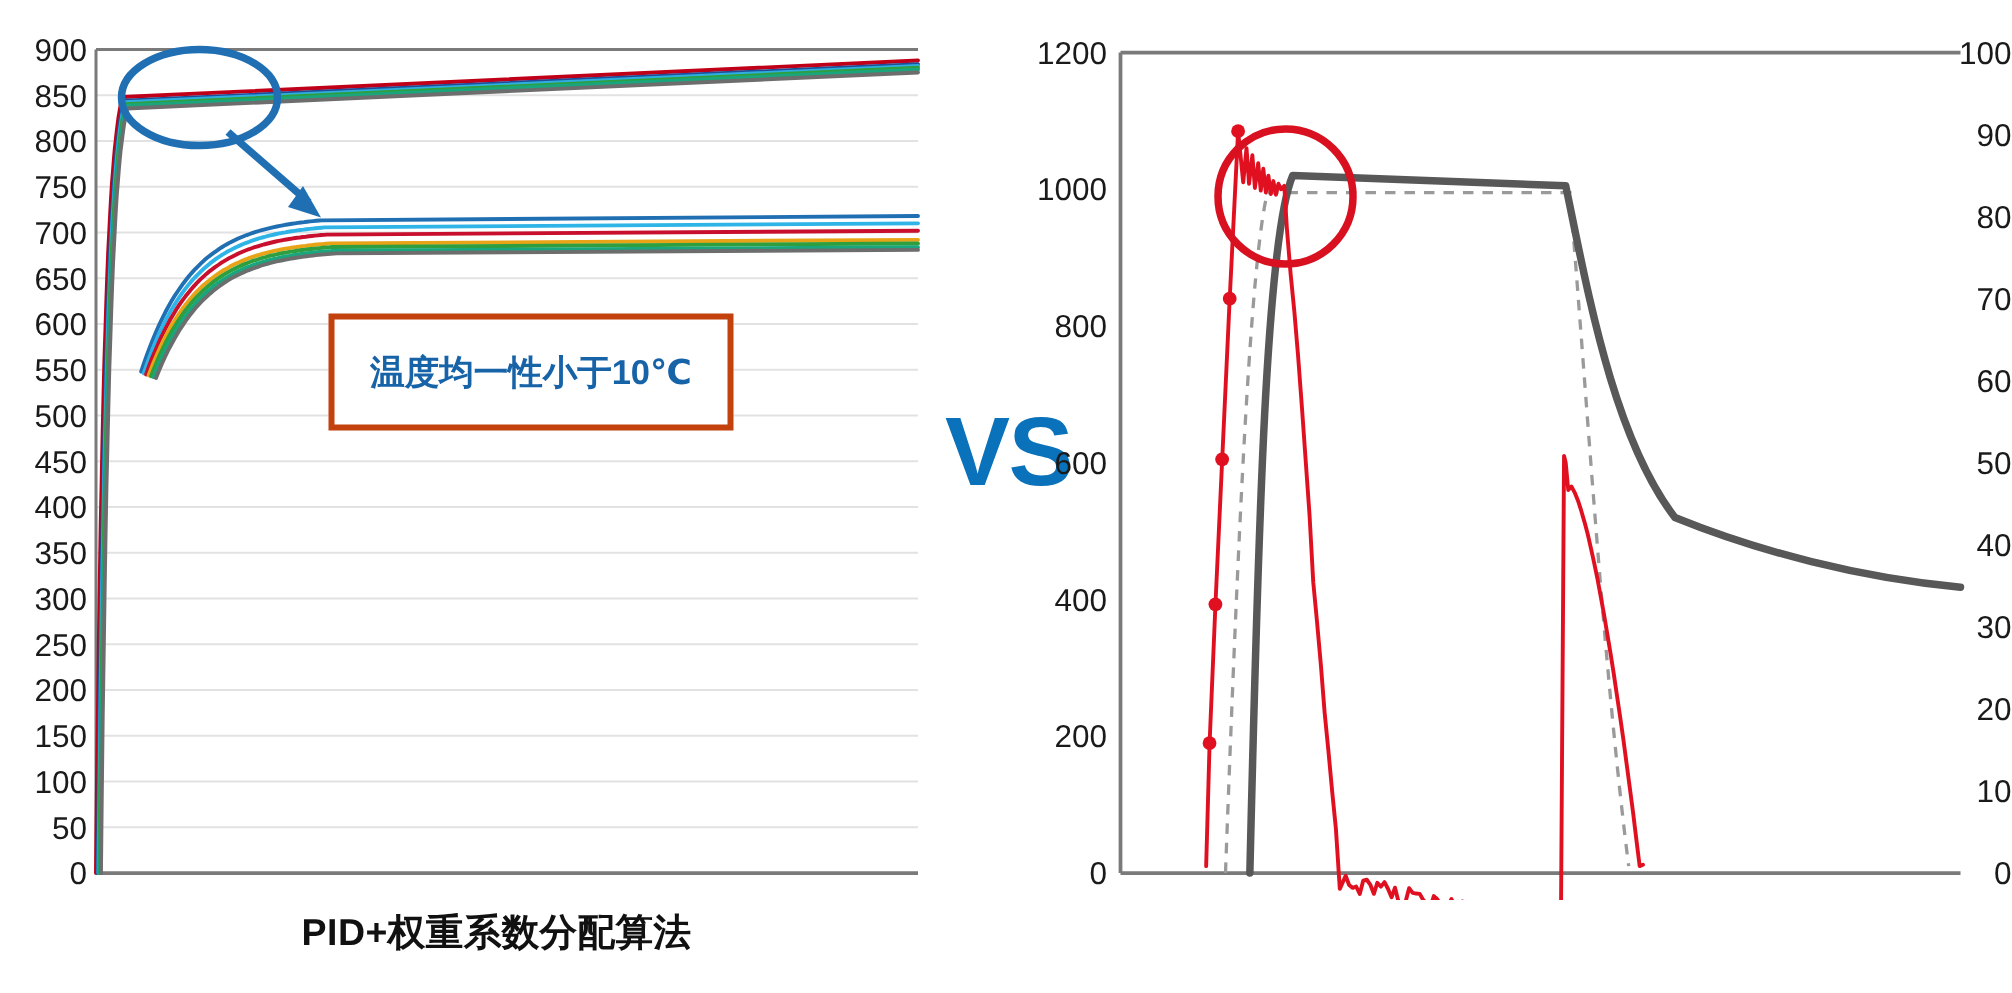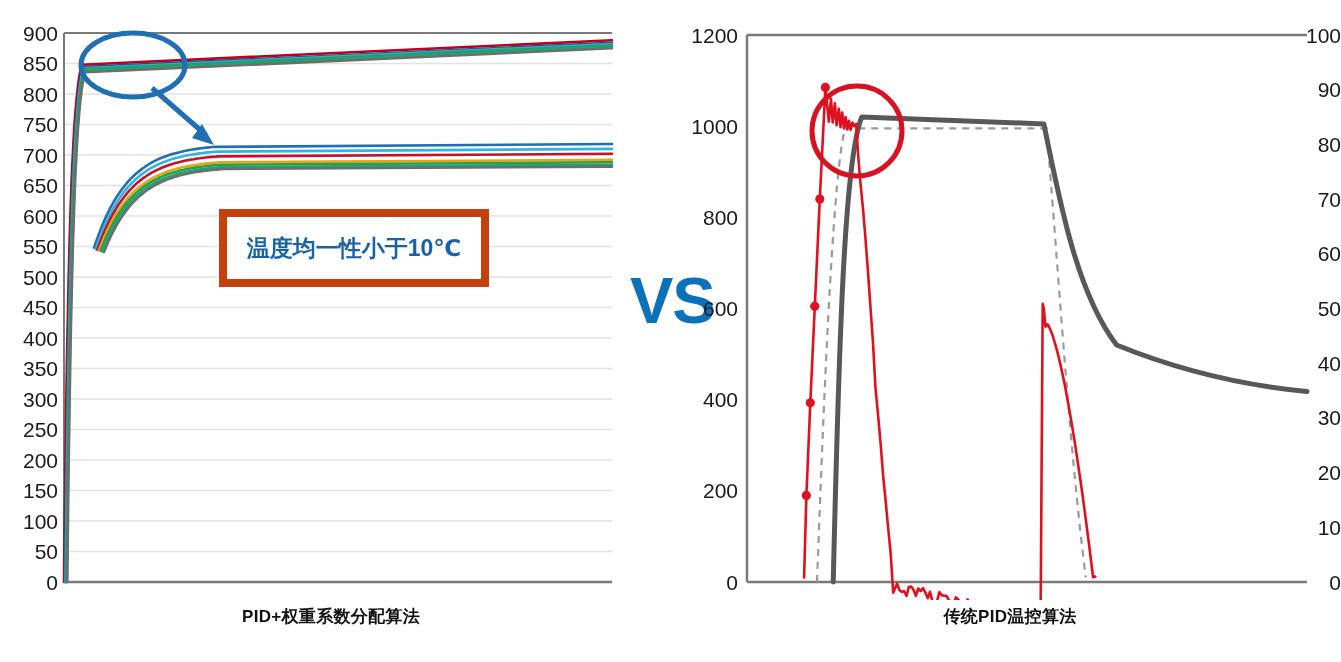--- a/index.html
+++ b/index.html
@@ -7,29 +7,29 @@
        font-family:"Liberation Sans","DejaVu Sans",sans-serif;}
   #root{position:relative;width:1341px;height:662px;background:#fff;}
   .panel{position:absolute;top:0;height:662px;}
   #left-panel{left:0;width:662px;}
   #right-panel{left:679px;width:662px;}
   .chart-svg{display:block;}
   .tick-label{font-family:"Liberation Sans","DejaVu Sans",sans-serif;
               font-size:21px;fill:#1a1a1a;}
   .caption{position:absolute;width:100%;text-align:center;
            font-family:"Liberation Sans","DejaVu Sans",sans-serif;
-           font-size:17px;font-weight:bold;color:#111111;letter-spacing:.3px;}
+           font-size:25px;font-weight:bold;color:#111111;letter-spacing:.3px;}
   #left-caption{top:605px;left:0;}
   #right-caption{top:605px;left:0;}
   #vs-badge{position:absolute;left:630px;top:268px;
             font-family:"Liberation Sans","DejaVu Sans",sans-serif;
             font-size:65px;font-weight:bold;color:#0a72ba;
             letter-spacing:-1px;line-height:1;}
   #uniformity-box{position:absolute;left:219px;top:209px;width:270px;height:78px;
-                  border:8px solid #c2410c;background:rgba(255,255,255,0.96);
+                  border:4px solid #c2410c;background:rgba(255,255,255,0.96);
                   display:flex;align-items:center;justify-content:center;box-sizing:border-box;}
   #uniformity-text{font-family:"Liberation Sans","DejaVu Sans",sans-serif;
                    font-size:23px;font-weight:bold;color:#1763a8;white-space:nowrap;}
 </style>
 </head>
 <body>
 
 <div id="root">
 
   <div class="panel" id="left-panel">
@@ -142,16 +142,15 @@
           <circle cx="140.8" cy="199.10000000000002" r="4.6" fill="#e01020"></circle>
           <circle cx="135.76" cy="306.22083333333336" r="4.6" fill="#e01020"></circle>
           <circle cx="131.28" cy="402.85749999999996" r="4.6" fill="#e01020"></circle>
           <circle cx="127.36" cy="495.39166666666665" r="4.6" fill="#e01020"></circle>
         </g>
       <g id="right-callout">
         <circle cx="178" cy="131" r="45" fill="none" stroke="#d81020" stroke-width="5"></circle>
       </g>
     </svg>
 
-    <div class="caption" id="right-caption">传统PID温控算法</div>
   </div>
 
 </div>
 
 </body></html>

